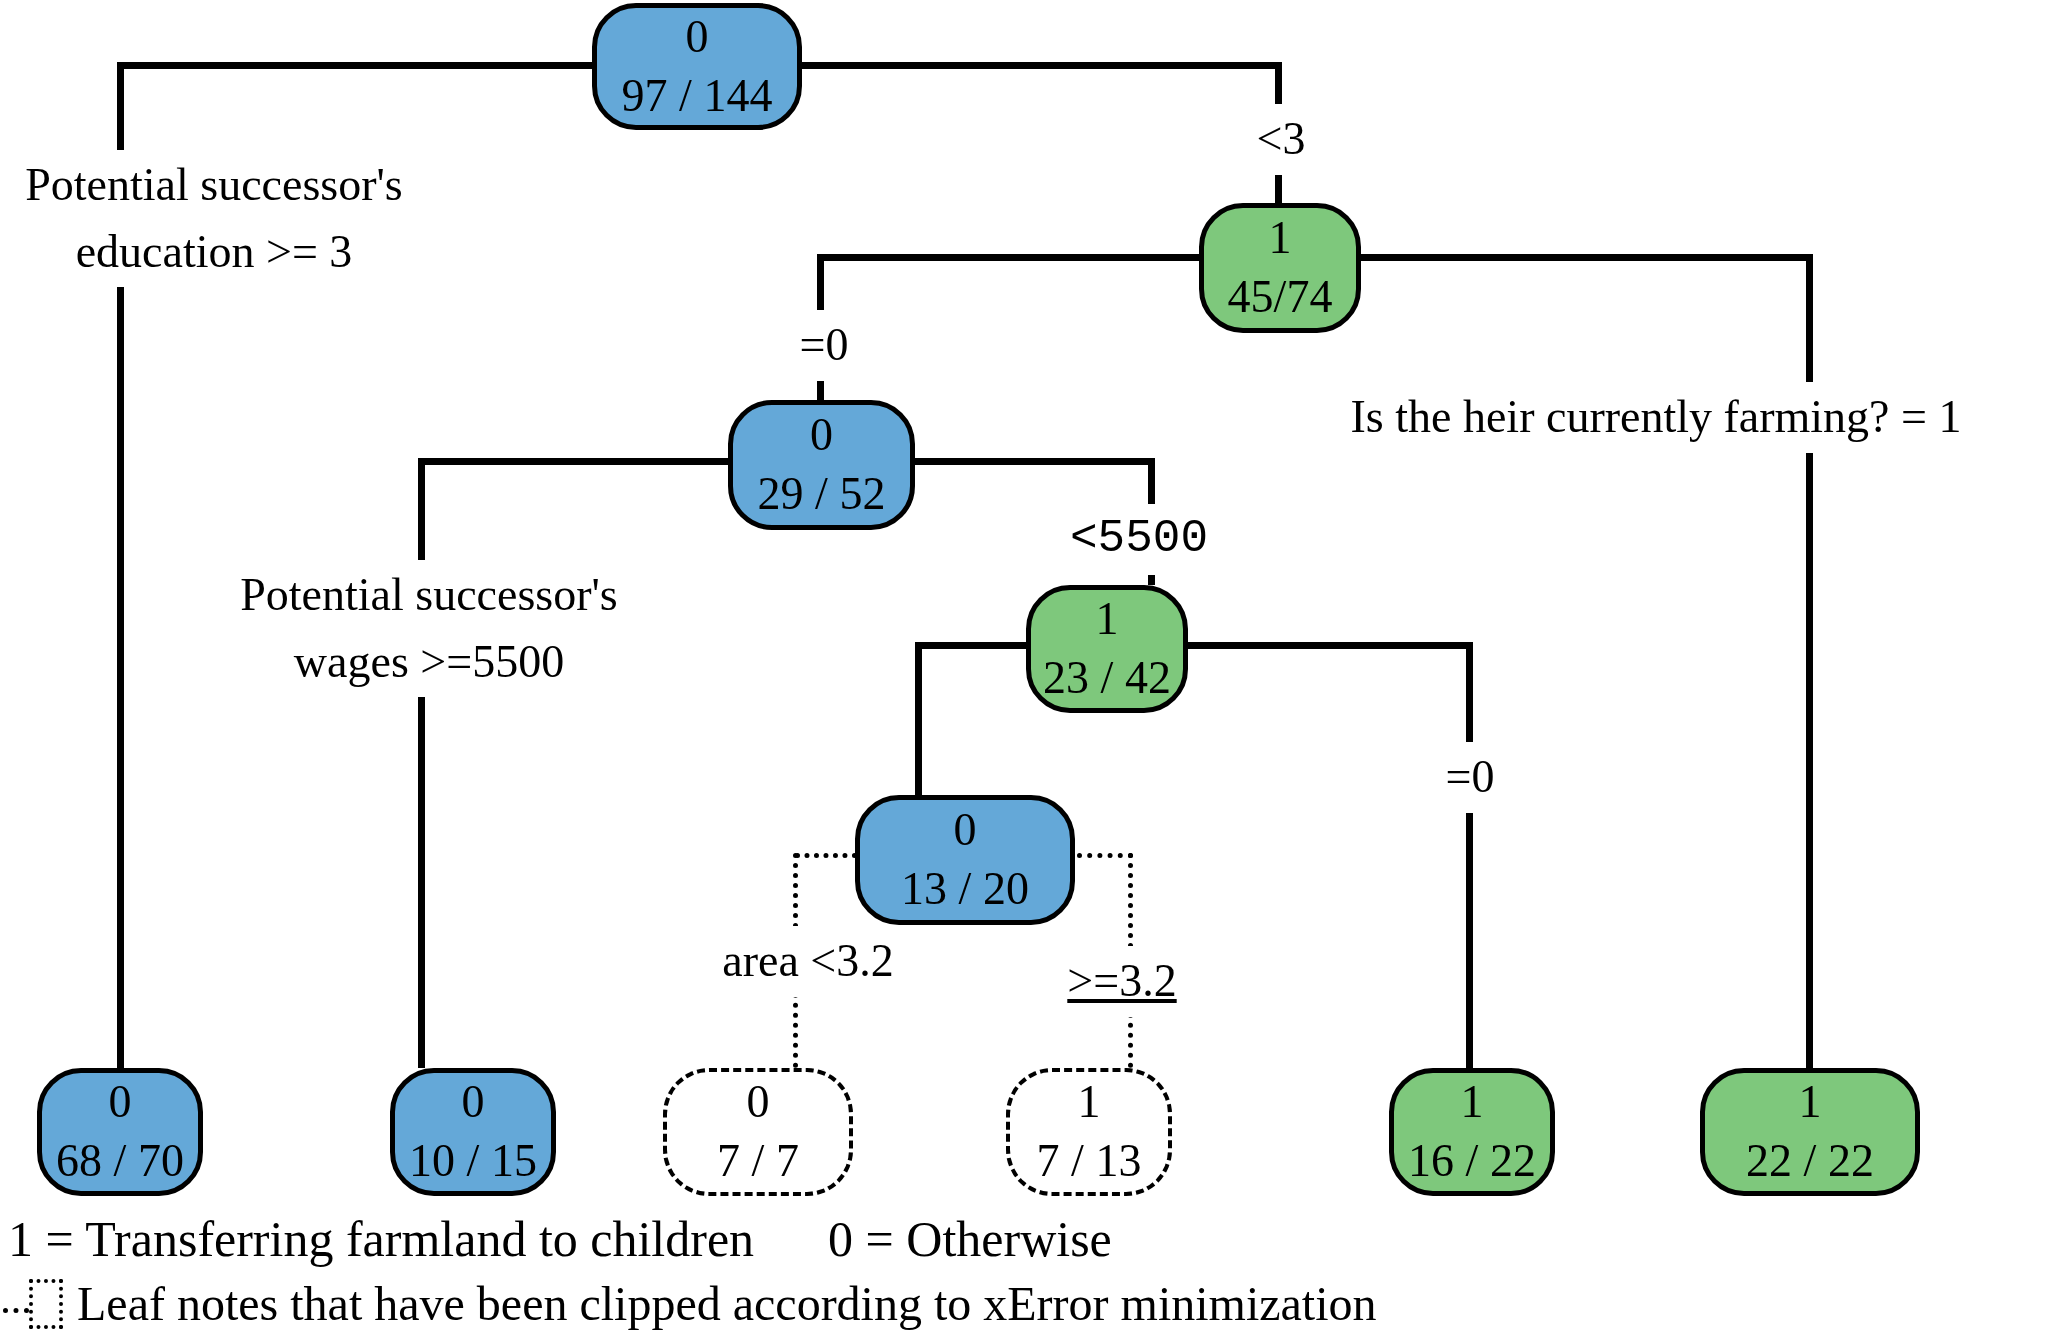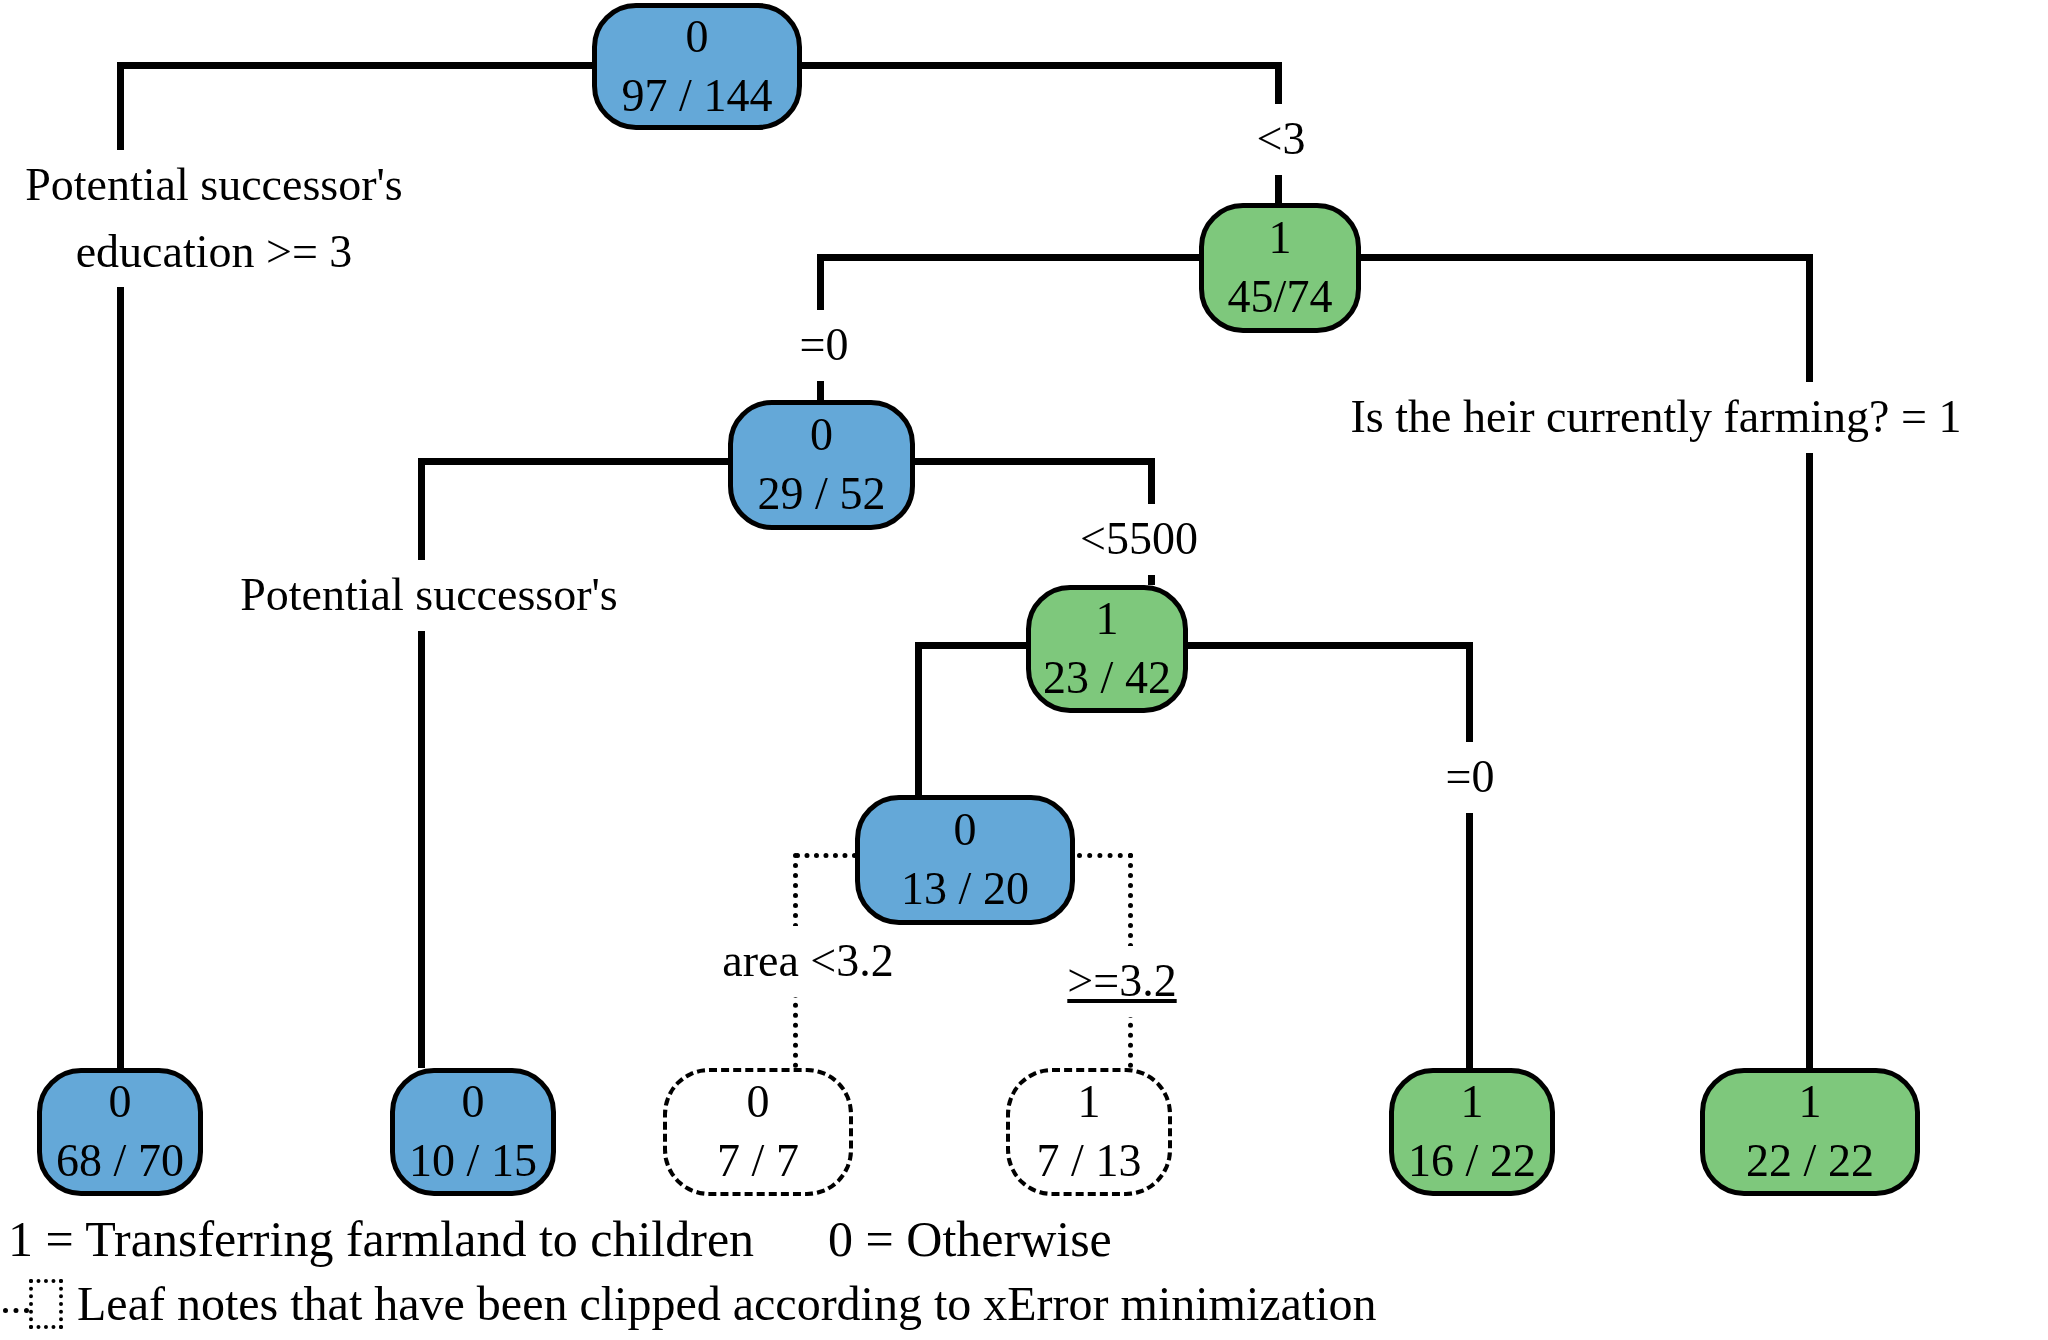--- a/index.html
+++ b/index.html
@@ -69,22 +69,23 @@
 
   <div class="elabel" style="left:0px;top:150px;width:420px;">
     <div>Potential successor's</div>
     <div>education &gt;= 3</div>
   </div>
   <div class="elabel" style="left:1238px;top:104px;width:78px;">&lt;3</div>
   <div class="elabel" style="left:788px;top:310px;width:64px;">=0</div>
   <div class="elabel" style="left:1256px;top:382px;width:792px;">Is the heir currently farming? = 1</div>
   <div class="elabel" style="left:214px;top:560px;width:422px;">
     <div>Potential successor's</div>
+    <div>wages &gt;=5500</div>
   </div>
-  <div class="elabel" style="left:1066px;top:504px;width:138px;">&lt;5500</div>
+  <div class="elabel" style="left:1066px;top:504px;width:138px;font-family:Liberation Mono, monospace;">&lt;5500</div>
   <div class="elabel" style="left:1430px;top:742px;width:72px;">=0</div>
   <div class="elabel" style="left:610px;top:926px;width:388px;">
     <div>area &lt;3.2</div>
   </div>
   <div class="elabel" style="left:1046px;top:946px;width:144px;text-decoration:underline;">&gt;=3.2</div>
 
   <div class="node blue" style="left:592px;top:3px;width:210px;height:127px;">
     <div>0</div>
     <div>97 / 144</div>
   </div>

